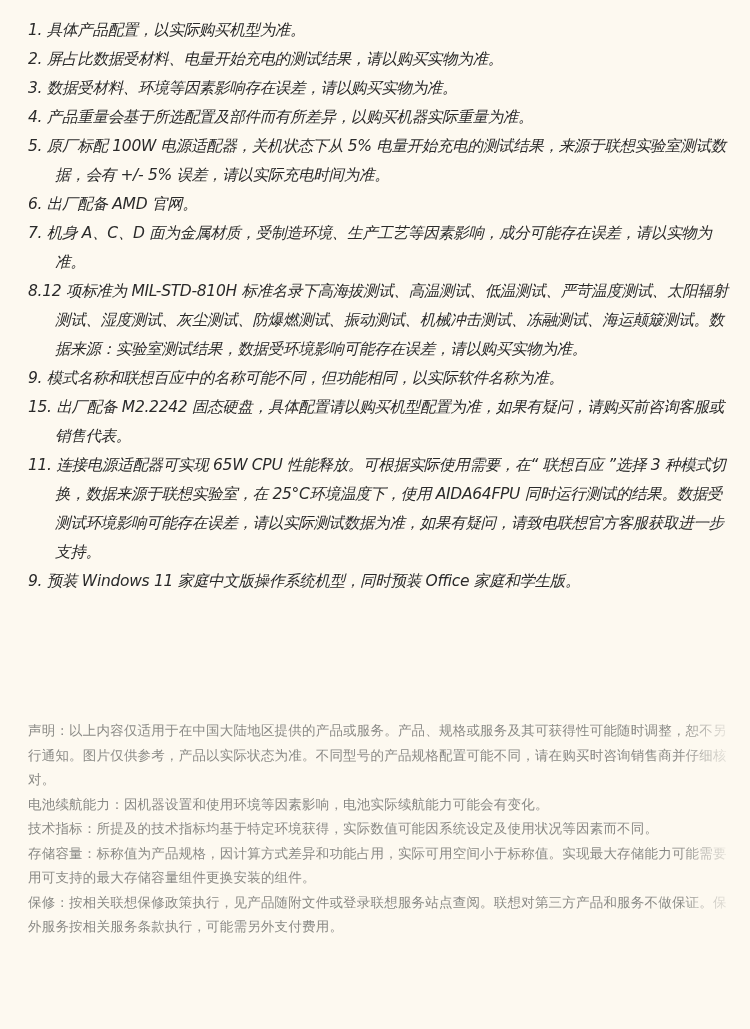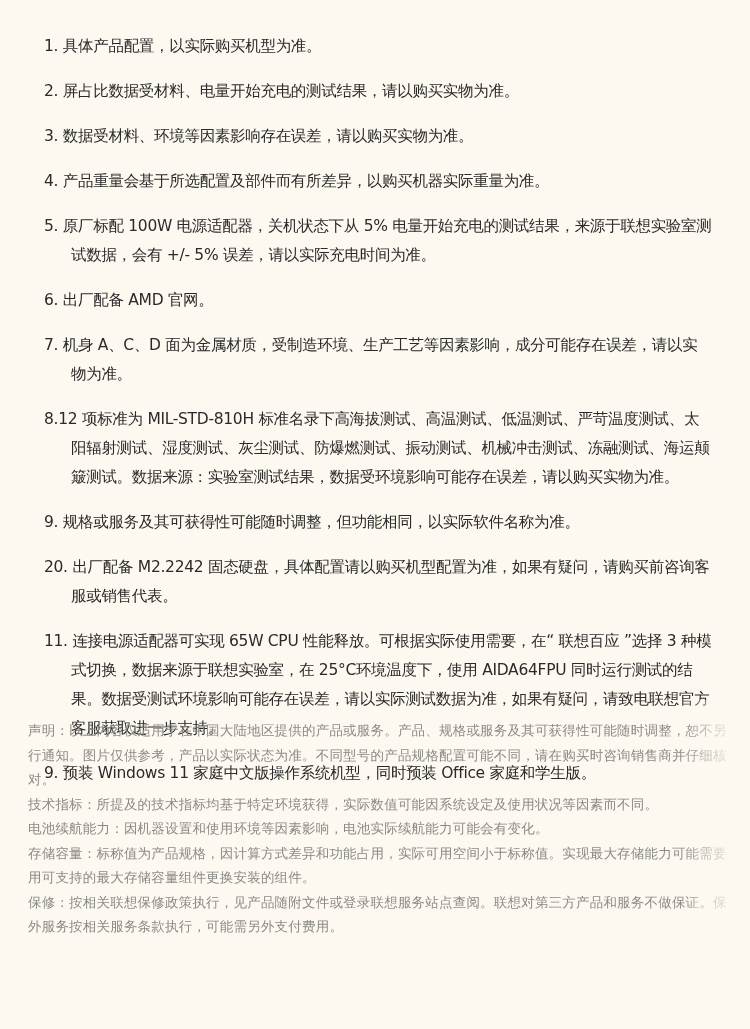--- a/index.html
+++ b/index.html
@@ -17,24 +17,25 @@
     .notes {
       position: absolute;
       left: 28px;
       top: 16px;
       width: 700px;
       color: #2a2a2a;
       font-size: 15.5px;
       line-height: 29px;
     }
     .note {
-      margin: 16px;
+      margin: 0;
       padding-left: 27px;
       text-indent: -27px;
       letter-spacing: -0.3px;
+      font-style: italic;
     }
     .note .num {
       display: inline-block;
       text-indent: 0;
     }
     .disclaimer {
       position: absolute;
       left: 28px;
       top: 718px;
       width: 712px;
@@ -61,27 +62,27 @@
 
 <div class="notes">
   <p class="note"><span class="num">1.</span> <span>具体产品配置，以实际购买机型为准。</span></p>
   <p class="note"><span class="num">2.</span> <span>屏占比数据受材料、电量开始充电的测试结果，请以购买实物为准。</span></p>
   <p class="note"><span class="num">3.</span> <span>数据受材料、环境等因素影响存在误差，请以购买实物为准。</span></p>
   <p class="note"><span class="num">4.</span> <span>产品重量会基于所选配置及部件而有所差异，以购买机器实际重量为准。</span></p>
   <p class="note"><span class="num">5.</span> <span>原厂标配 100W 电源适配器，关机状态下从 5% 电量开始充电的测试结果，来源于联想实验室测试数据，会有 +/- 5% 误差，请以实际充电时间为准。</span></p>
   <p class="note"><span class="num">6.</span> <span>出厂配备 AMD 官网。</span></p>
   <p class="note"><span class="num">7.</span> <span>机身 A、C、D 面为金属材质，受制造环境、生产工艺等因素影响，成分可能存在误差，请以实物为准。</span></p>
   <p class="note"><span class="num">8.</span><span>12 项标准为 MIL-STD-810H 标准名录下高海拔测试、高温测试、低温测试、严苛温度测试、太阳辐射测试、湿度测试、灰尘测试、防爆燃测试、振动测试、机械冲击测试、冻融测试、海运颠簸测试。数据来源：实验室测试结果，数据受环境影响可能存在误差，请以购买实物为准。</span></p>
-  <p class="note"><span class="num">9.</span> <span>规格或服务及其可获得性可能随时调整，但功能相同，以实际软件名称为准。</span></p>
-  <p class="note"><span class="num">20.</span> <span>出厂配备 M2.2242 固态硬盘，具体配置请以购买机型配置为准，如果有疑问，请购买前咨询客服或销售代表。</span></p>
+  <p class="note"><span class="num">9.</span> <span>模式名称和联想百应中的名称可能不同，但功能相同，以实际软件名称为准。</span></p>
+  <p class="note"><span class="num">15.</span> <span>出厂配备 M2.2242 固态硬盘，具体配置请以购买机型配置为准，如果有疑问，请购买前咨询客服或销售代表。</span></p>
   <p class="note"><span class="num">11.</span> <span>连接电源适配器可实现 65W CPU 性能释放。可根据实际使用需要，在“ 联想百应 ”选择 3 种模式切换，数据来源于联想实验室，在 25°C环境温度下，使用 AIDA64FPU 同时运行测试的结果。数据受测试环境影响可能存在误差，请以实际测试数据为准，如果有疑问，请致电联想官方客服获取进一步支持。</span></p>
   <p class="note"><span class="num">9.</span> <span>预装 Windows 11 家庭中文版操作系统机型，同时预装 Office 家庭和学生版。</span></p>
 </div>
 
 <div class="disclaimer">
   <p>声明：以上内容仅适用于在中国大陆地区提供的产品或服务。产品、规格或服务及其可获得性可能随时调整，恕不另行通知。图片仅供参考，产品以实际状态为准。不同型号的产品规格配置可能不同，请在购买时咨询销售商并仔细核对。</p>
+  <p>电池续航能力：因机器设置和使用环境等因素影响，电池实际续航能力可能会有变化。</p>
   <p>技术指标：所提及的技术指标均基于特定环境获得，实际数值可能因系统设定及使用状况等因素而不同。</p>
-  <p>电池续航能力：因机器设置和使用环境等因素影响，电池实际续航能力可能会有变化。</p>
   <p>存储容量：标称值为产品规格，因计算方式差异和功能占用，实际可用空间小于标称值。实现最大存储能力可能需要用可支持的最大存储容量组件更换安装的组件。</p>
   <p>保修：按相关联想保修政策执行，见产品随附文件或登录联想服务站点查阅。联想对第三方产品和服务不做保证。保外服务按相关服务条款执行，可能需另外支付费用。</p>
 </div>
 
 <div class="fade-right"></div>
 
 </body></html>

